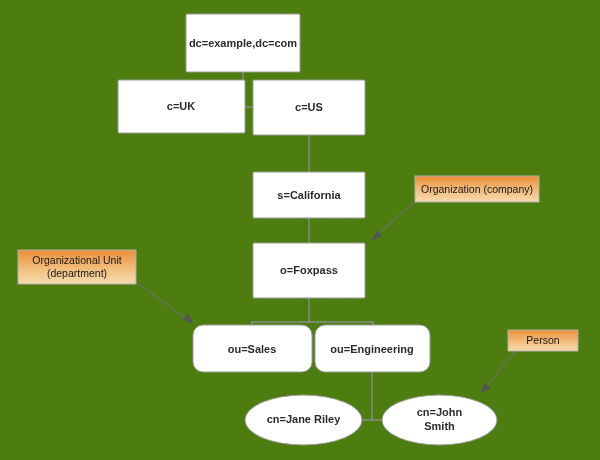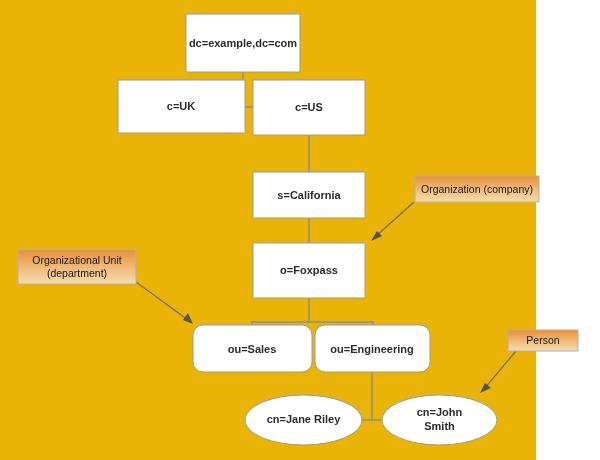--- a/index.html
+++ b/index.html
@@ -9,23 +9,23 @@
     background: #ffffff;
   }
   body {
     width: 600px;
     height: 460px;
     overflow: hidden;
     font-family: "Liberation Sans", sans-serif;
   }
   #diagram-canvas {
     position: relative;
-    width: 536px;
+    width: 600px;
     height: 460px;
-    background: #eab308;
+    background: #4d7c0f;
   }
   svg.diagram {
     display: block;
     width: 600px;
     height: 460px;
   }
   
   .node-rect {
     fill: #ffffff;
     stroke: #9a9a9a;

